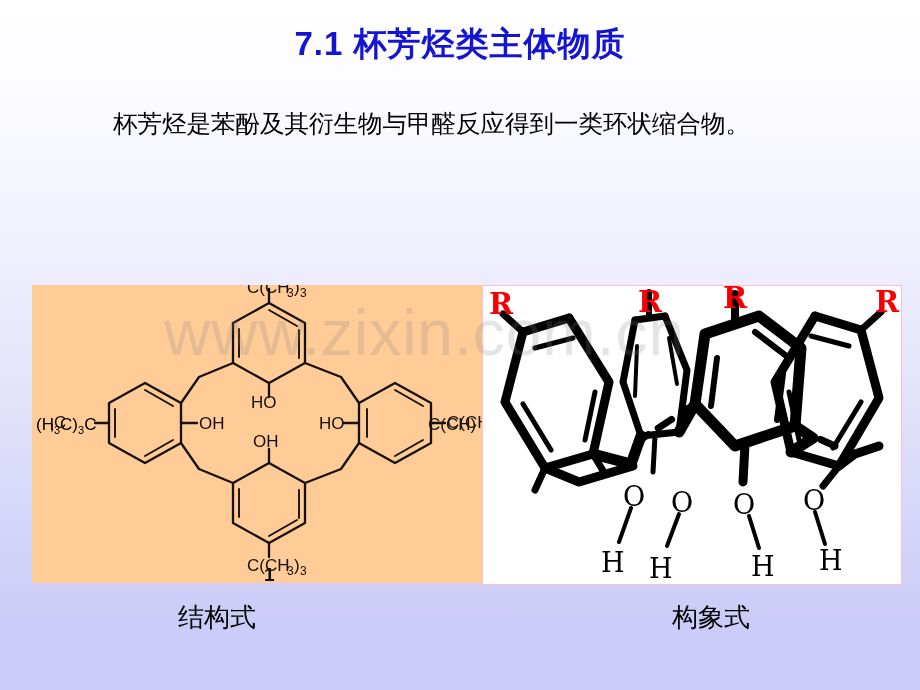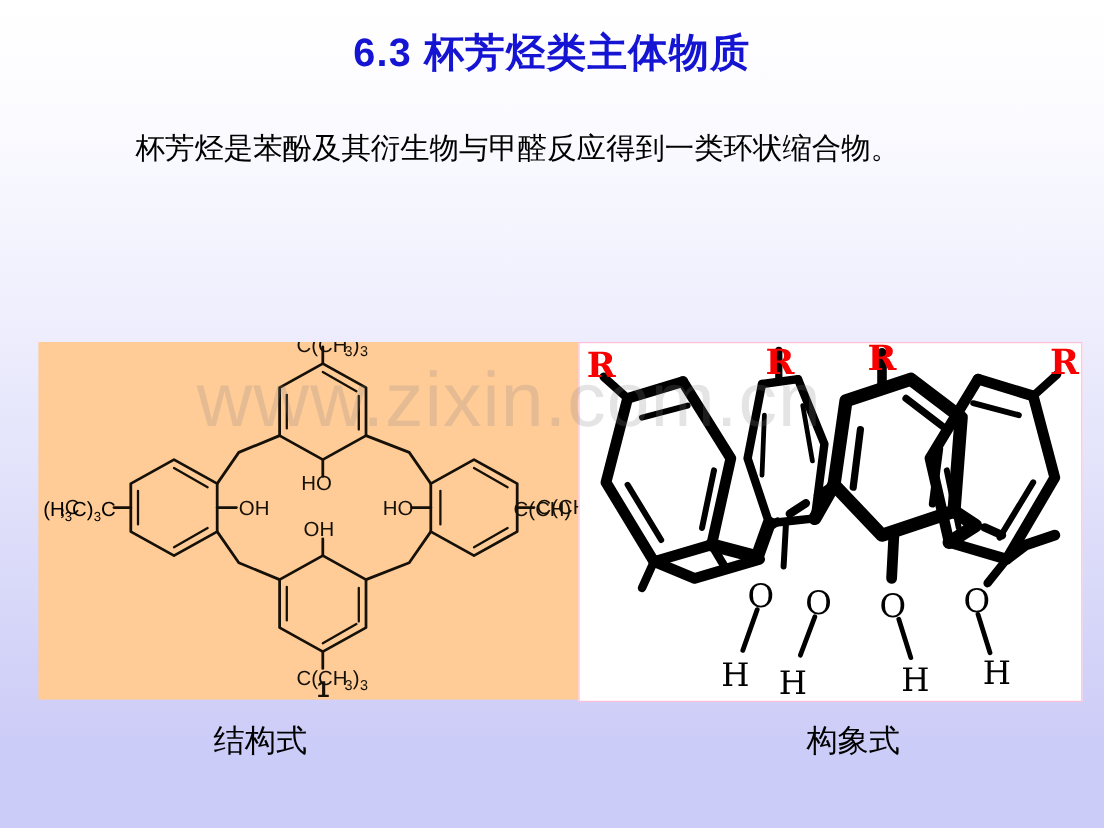--- a/index.html
+++ b/index.html
@@ -104,21 +104,21 @@
   .chemsub    { font-family: "Liberation Sans", sans-serif; font-size: 12px; fill: #151008; }
   .cmpdnum    { font-family: "Liberation Sans", sans-serif; font-size: 19px; font-weight: bold; fill: #151008; }
   .rlabel     { font-family: "DejaVu Serif", serif; font-size: 29px; font-weight: bold; fill: #f80000; }
   .ohlabel    { font-family: "DejaVu Serif", serif; font-size: 27px; fill: #000000; }
 </style>
 </head>
 <body>
 
 <div id="slide">
 
-  <div id="title">6.3 杯芳烃类主体物质</div>
+  <div id="title">7.1 杯芳烃类主体物质</div>
 
   <div id="body-text">
     <p class="para">杯芳烃是苯酚及其衍生物与甲醛反应得到一类环状缩合物。</p>
   </div>
 
   <div id="fig-left">
     <svg width="438" height="298" viewBox="0 0 438 298">
       <g stroke="#151008" fill="none" stroke-width="2.3" stroke-linecap="round" stroke-linejoin="round">
 
         <polygon points="182,38 218,18 254,38 254,78 218,98 182,78"></polygon>

